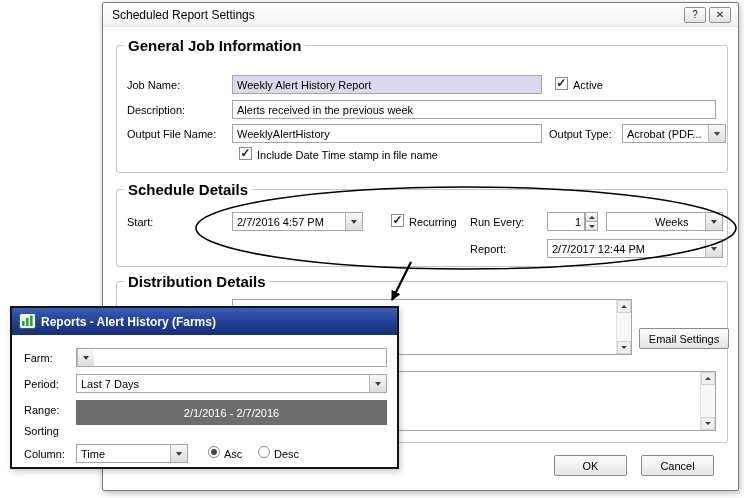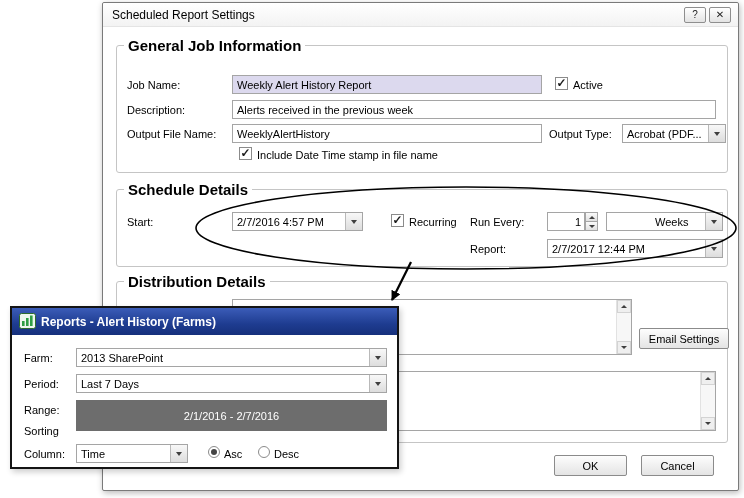--- a/index.html
+++ b/index.html
@@ -55,21 +55,21 @@
     font-size: 11px; font-family: inherit; display: flex; align-items: center; justify-content: center; color:#000; cursor: default; }
 
   
   .overlay-dialog { position: absolute; left: 10px; top: 306px; width: 389px; height: 163px; background: #fff;
     border: 2px solid #141414; z-index: 20; box-shadow: 2px 3px 6px rgba(0,0,0,.2); }
   .ov-titlebar { position: absolute; left: 0; top: 0; right: 0; height: 27px;
     background: linear-gradient(180deg, #3b5cb8 0%, #1e3c90 60%, #16307c 100%);
     display: flex; align-items: center; padding-left: 29px; color: #fff; font-weight: bold; font-size: 12px; }
   .ov-icon { position: absolute; left: 7px; top: 5px; width: 17px; height: 16px; }
   .range-bar { position: absolute; background: #6d6d6d; color: #fff; display: flex; align-items: center; justify-content: center;
-    font-size: 11px; height: 31px; }
+    font-size: 11px; height: 25px; }
 
   .annotations { position: absolute; left: 0; top: 0; z-index: 40; pointer-events: none; }
 </style>
 </head>
 <body>
 
 <div class="canvas">
 
   <div class="main-dialog">
 
@@ -190,21 +190,20 @@
     </div>
     <svg class="ov-icon" viewBox="0 0 17 16">
       <rect x="0.5" y="0.5" width="16" height="15" rx="2" fill="#eef7ee" stroke="#2d6b2d"></rect>
       <rect x="3" y="8" width="2.6" height="5" fill="#2f9e44"></rect>
       <rect x="7" y="5" width="2.6" height="8" fill="#2f9e44"></rect>
       <rect x="11" y="2.5" width="2.6" height="10.5" fill="#2f9e44"></rect>
     </svg>
 
     <span class="lbl" style="left:12px; top:44px;">Farm:</span>
     <div class="combo" style="left:64px; top:40px; width:311px;">
-      <span class="combo-text">2013 SharePoint</span>
       <span class="combo-btn">
           <i class="tri-down"></i>
         </span>
     </div>
 
     <span class="lbl" style="left:12px; top:70px;">Period:</span>
     <div class="combo" style="left:64px; top:66px; width:311px;">
       <span class="combo-text">Last 7 Days</span>
       <span class="combo-btn">
           <i class="tri-down"></i>

